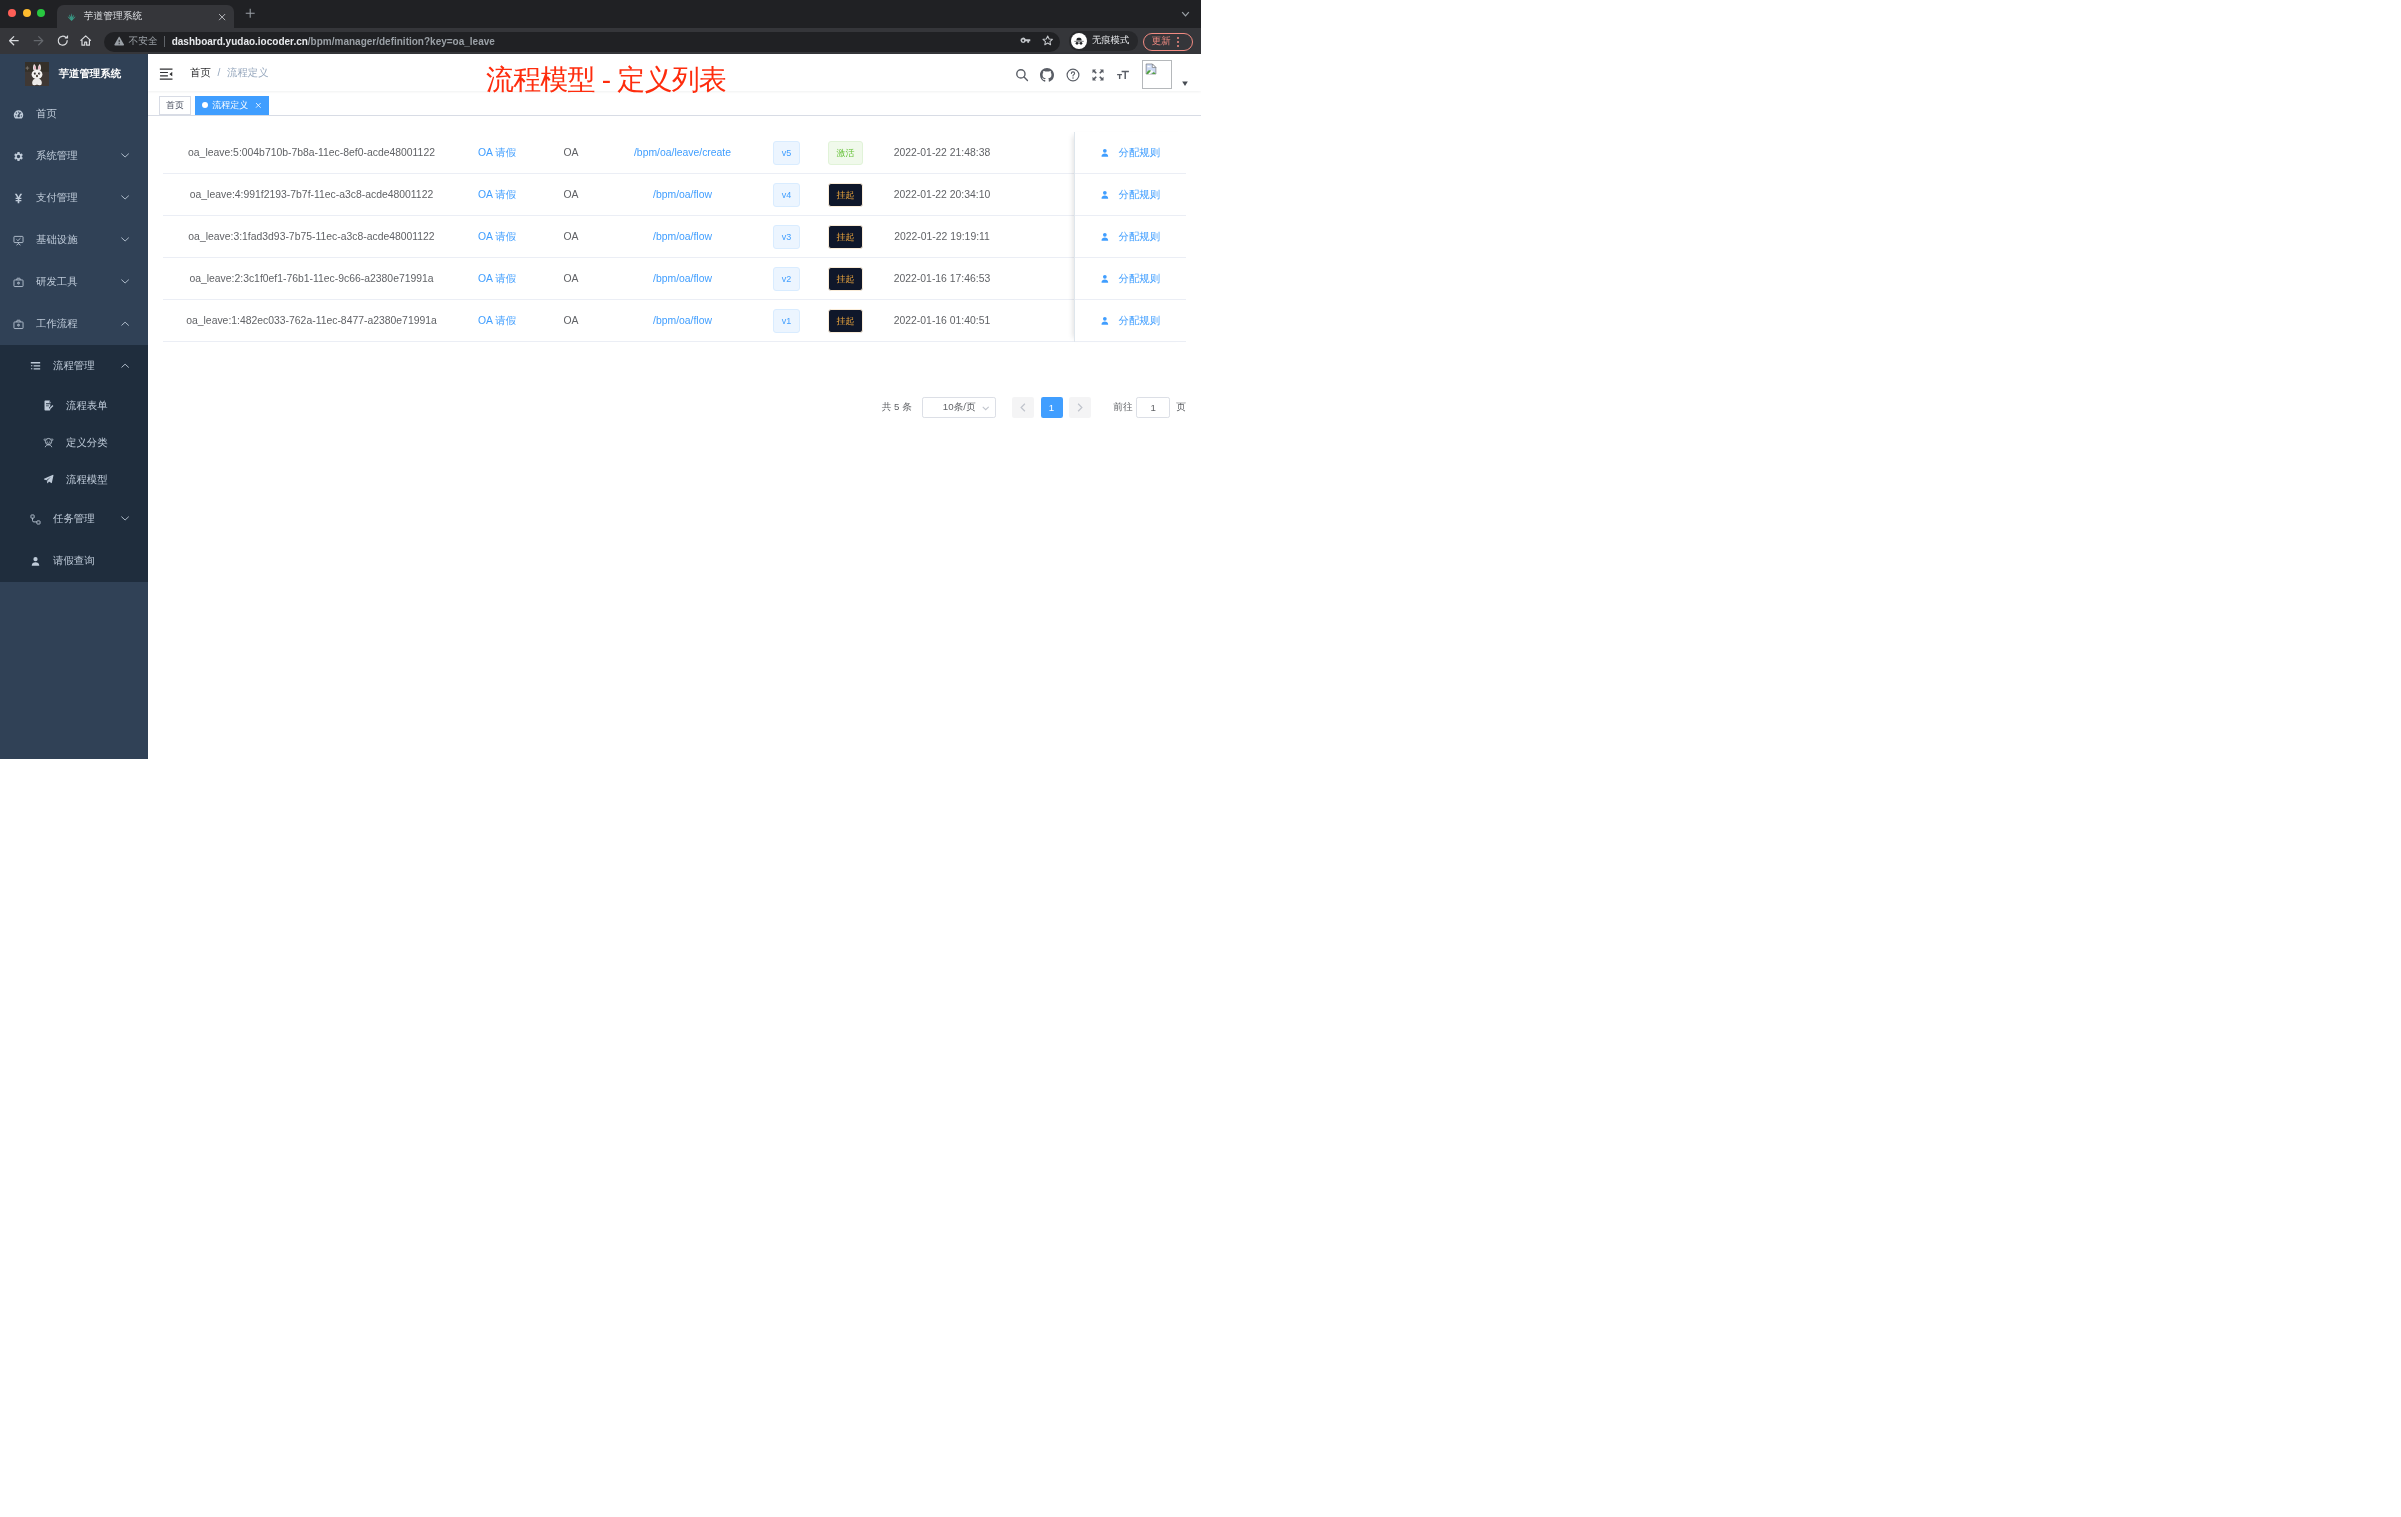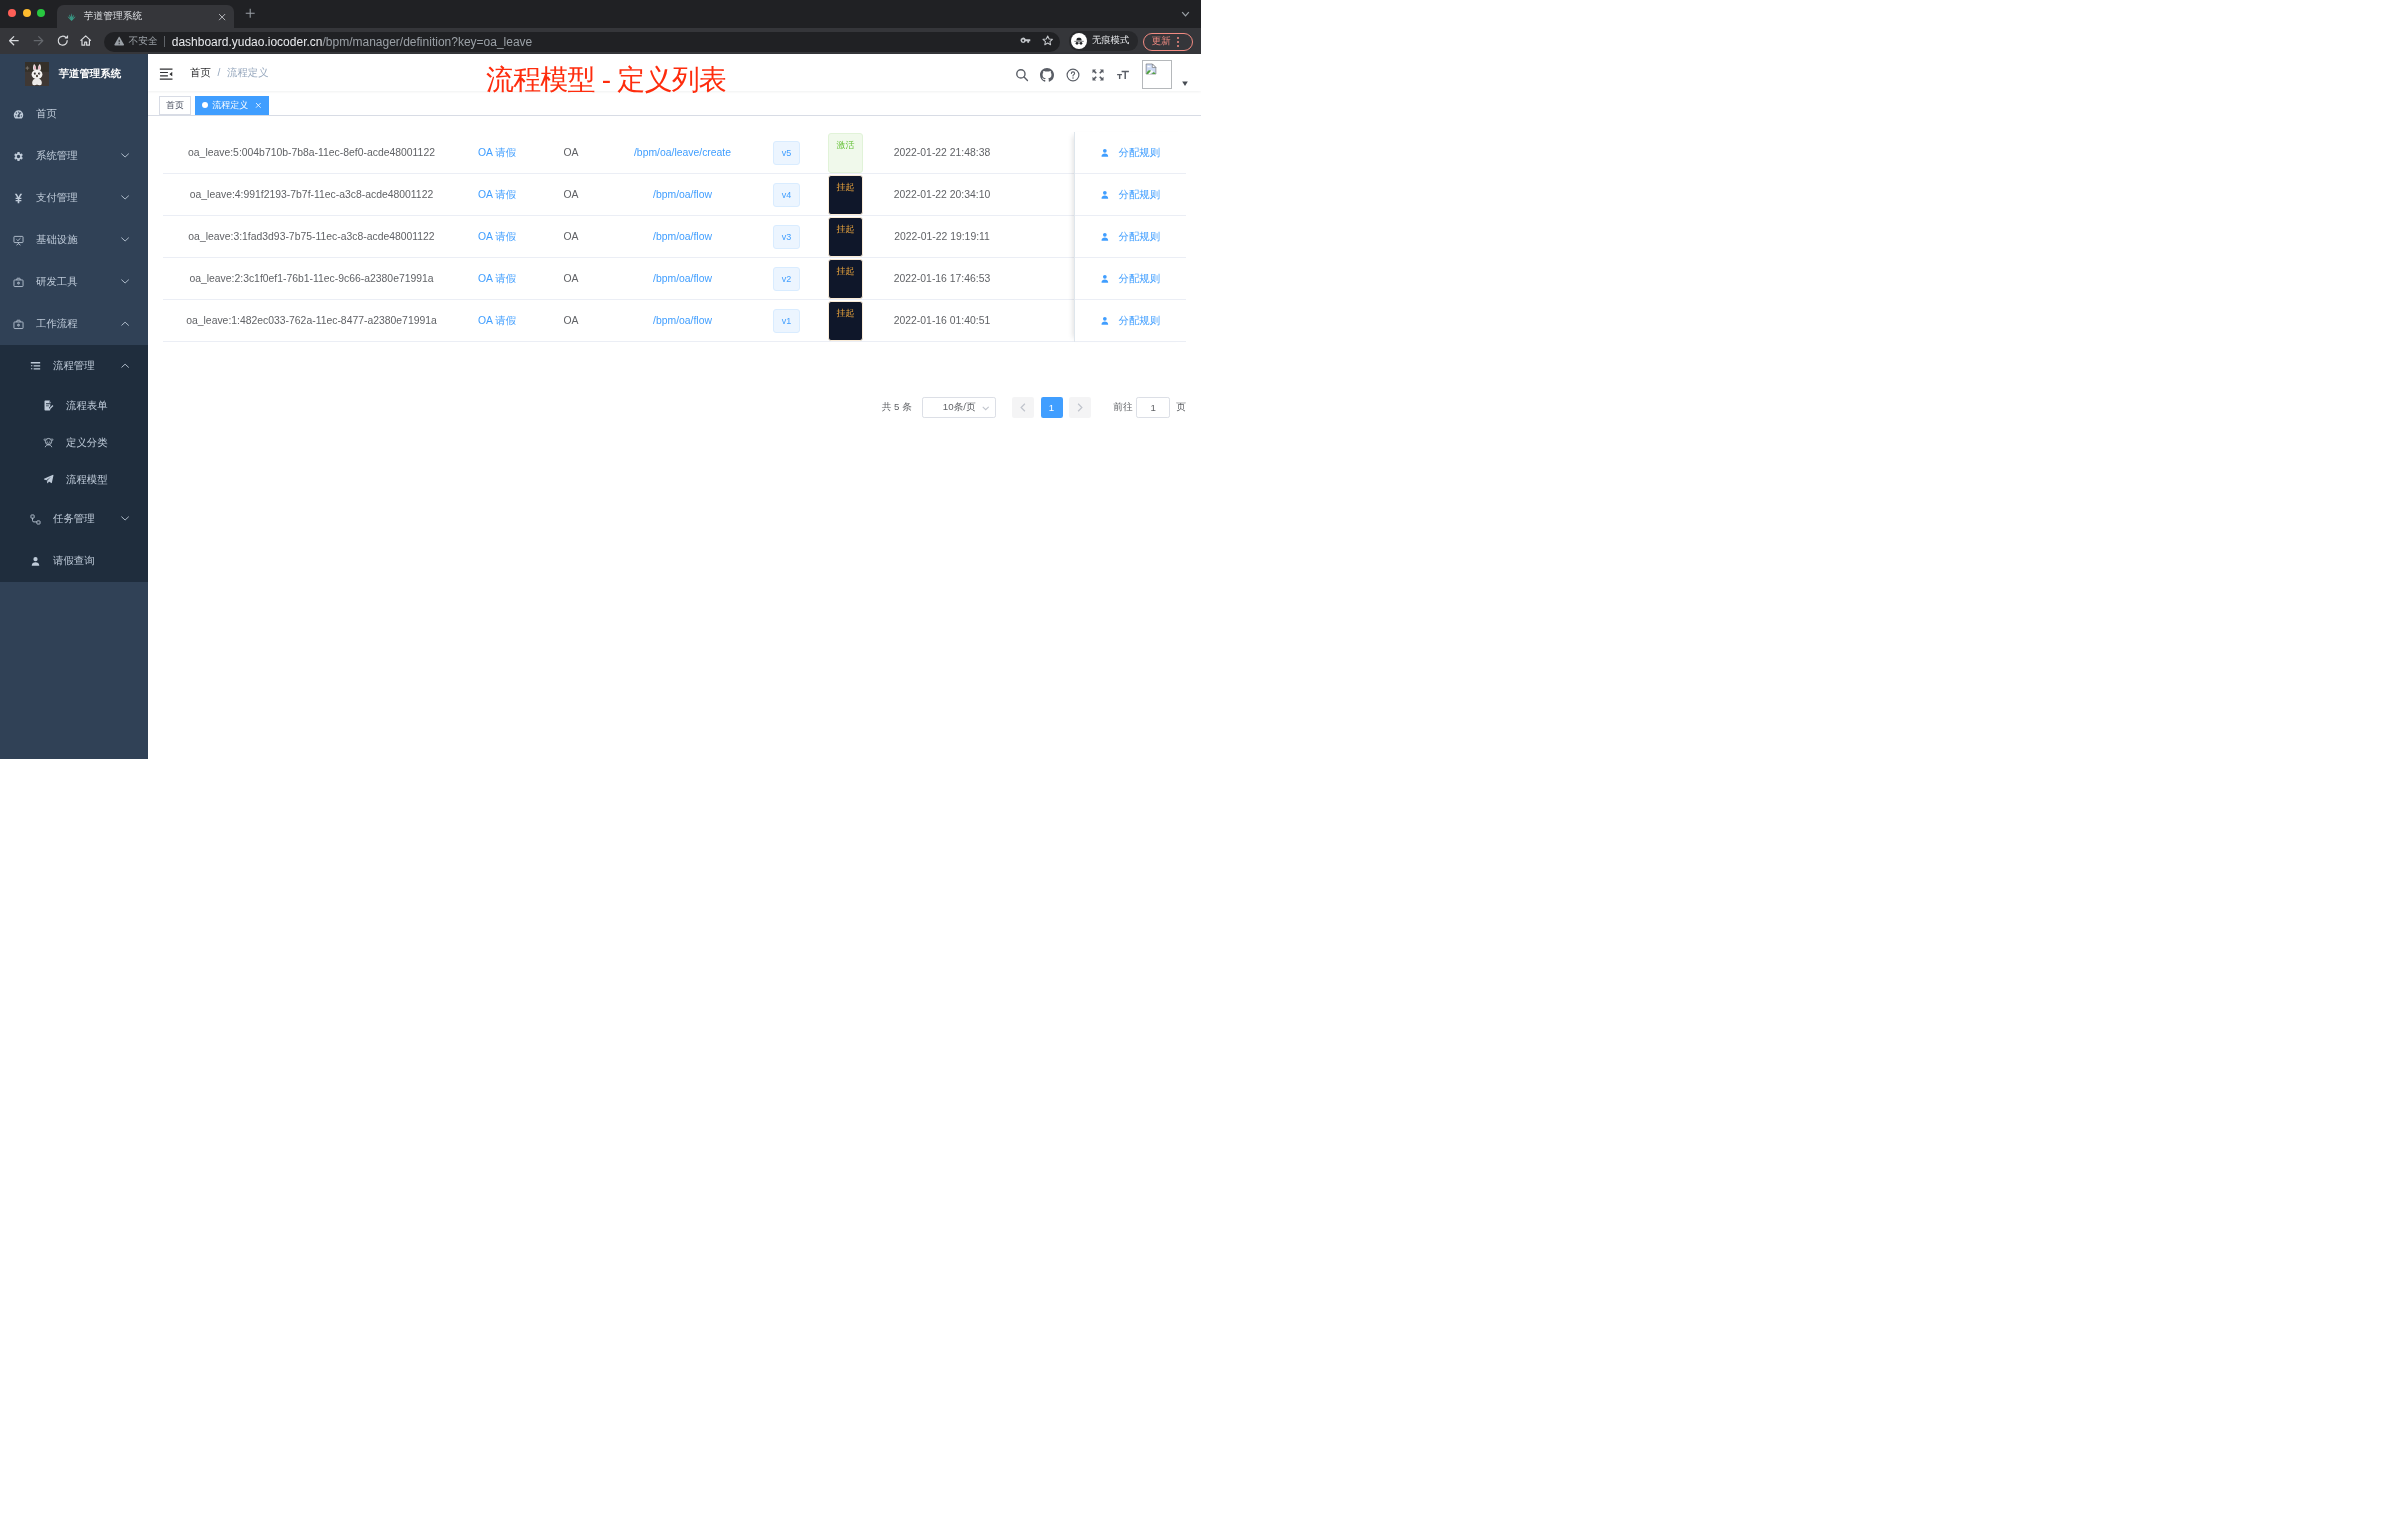--- a/index.html
+++ b/index.html
@@ -17,21 +17,21 @@
   .tab .tab-close { margin-left:auto; margin-right:7.4px; width:9.7px; height:9.7px; display:flex; align-items:center; justify-content:center; }
   .newtab-btn { position:absolute; left:245px; top:8.2px; width:10.4px; height:10.4px; }
   .strip-chevron { position:absolute; left:1181px; top:11px; width:9px; height:6.7px; }
 
   .toolbar { position:absolute; left:0; top:28px; width:100%; height:26px; background:#35363a; }
   .nav-ic { position:absolute; top:6px; width:13.4px; height:13.4px; }
   .urlbar { position:absolute; left:104px; top:3.7px; width:956px; height:20px; border-radius:10px; background:#202124; display:flex; align-items:center; }
   .urlbar .warn { margin-left:9.7px; width:10.4px; height:10.4px; }
   .urlbar .insecure { margin-left:4.5px; font-size:9.7px; color:#9aa0a6; }
   .urlbar .sep { margin-left:6.7px; width:0.7px; height:11px; background:#5f6368; }
-  .urlbar .url { margin-left:6.7px; font-size:12px; color:#e8eaed; white-space:nowrap; }
+  .urlbar .url { margin-left:6.7px; font-size:10px; color:#e8eaed; white-space:nowrap;font-weight:bold; }
   .urlbar .url .path { color:#9aa0a6; }
   .keyicon { position:absolute; left:1018px; top:6px; width:13.4px; height:13.4px; }
   .staricon { position:absolute; left:1041px; top:6px; width:13.4px; height:13.4px; }
   .incog-chip { position:absolute; left:1069px; top:3.3px; width:69px; height:19.3px; border-radius:9.7px; background:#27282b; display:flex; align-items:center; }
   .incog-chip .circle { margin-left:1.5px; width:16.3px; height:16.3px; border-radius:50%; background:#fff; display:flex; align-items:center; justify-content:center; }
   .incog-chip .incog-label { margin-left:5.2px; font-size:9.3px; color:#e8eaed; }
   .update-pill { position:absolute; left:1143px; top:4.5px; width:50px; height:18.6px; border-radius:9.3px; border:0.7px solid #f28b82; display:flex; align-items:center; }
   .update-pill .upd-label { margin-left:7.4px; font-size:9.7px; color:#f28b82; }
   .update-pill .dots { margin-left:6px; display:flex; flex-direction:column; gap:1.9px; }
   .update-pill .dots i { width:2.2px; height:2.2px; border-radius:50%; background:#f28b82; }
@@ -86,21 +86,21 @@
   
   .etable { position:relative; width:1023px; font-size:10.4px; color:#606266; }
   .t-grid { display:grid; grid-template-columns:297px 74px 74px 149px 59px 59px 134px 65px 112px; }
   .t-head { background:#f2f3f5; height:34px; }
   .t-head .cell { font-weight:600; color:#515a6e; }
   .cell { display:flex; align-items:center; justify-content:center; text-align:center; }
   .t-row { height:42px; border-bottom:0.7px solid #ebeef5; background:#fff; }
   .t-head { border-bottom:0.7px solid #dfe6ec; }
   .link { color:#409eff; cursor:pointer; }
   .vtag { height:24px; line-height:22px; padding:0 7.4px; font-size:9px; border-radius:3px; border:0.7px solid #d9ecff; background:#ecf5ff; color:#409eff; }
-  .stag { height:40px; line-height:22px; padding:0 7.4px; font-size:9px; border-radius:3px; }
+  .stag { height:24px; line-height:22px; padding:0 7.4px; font-size:9px; border-radius:3px; }
   .stag.success { background:#f0f9eb; border:0.7px solid #e1f3d8; color:#67c23a; }
   .stag.warning { background:#0f172a; border:0.7px solid #faecd8; color:#e6a23c;text-align:center; }
   .action-btn { display:flex; align-items:center; gap:9px; color:#409eff; cursor:pointer; }
   .fixed-edge { position:absolute; right:0; top:0; width:112px; height:100%; border-left:0.7px solid #dfe6ec; box-shadow:-4.5px 0 5.2px -3.7px rgba(0,0,0,.13); pointer-events:none; }
 
   
   .pagination { position:absolute; top:281px; right:15px; height:21px; display:flex; align-items:center; font-size:9.7px; color:#606266; }
   .pg-total { margin-right:10.4px; }
   .pg-select { position:relative; width:74px; height:21px; border:0.7px solid #dcdfe6; border-radius:2.2px; display:flex; align-items:center; justify-content:center; cursor:pointer; }
   .pg-select .sel-caret { position:absolute; right:6px; top:8.2px; width:7.4px; height:4.5px; }

